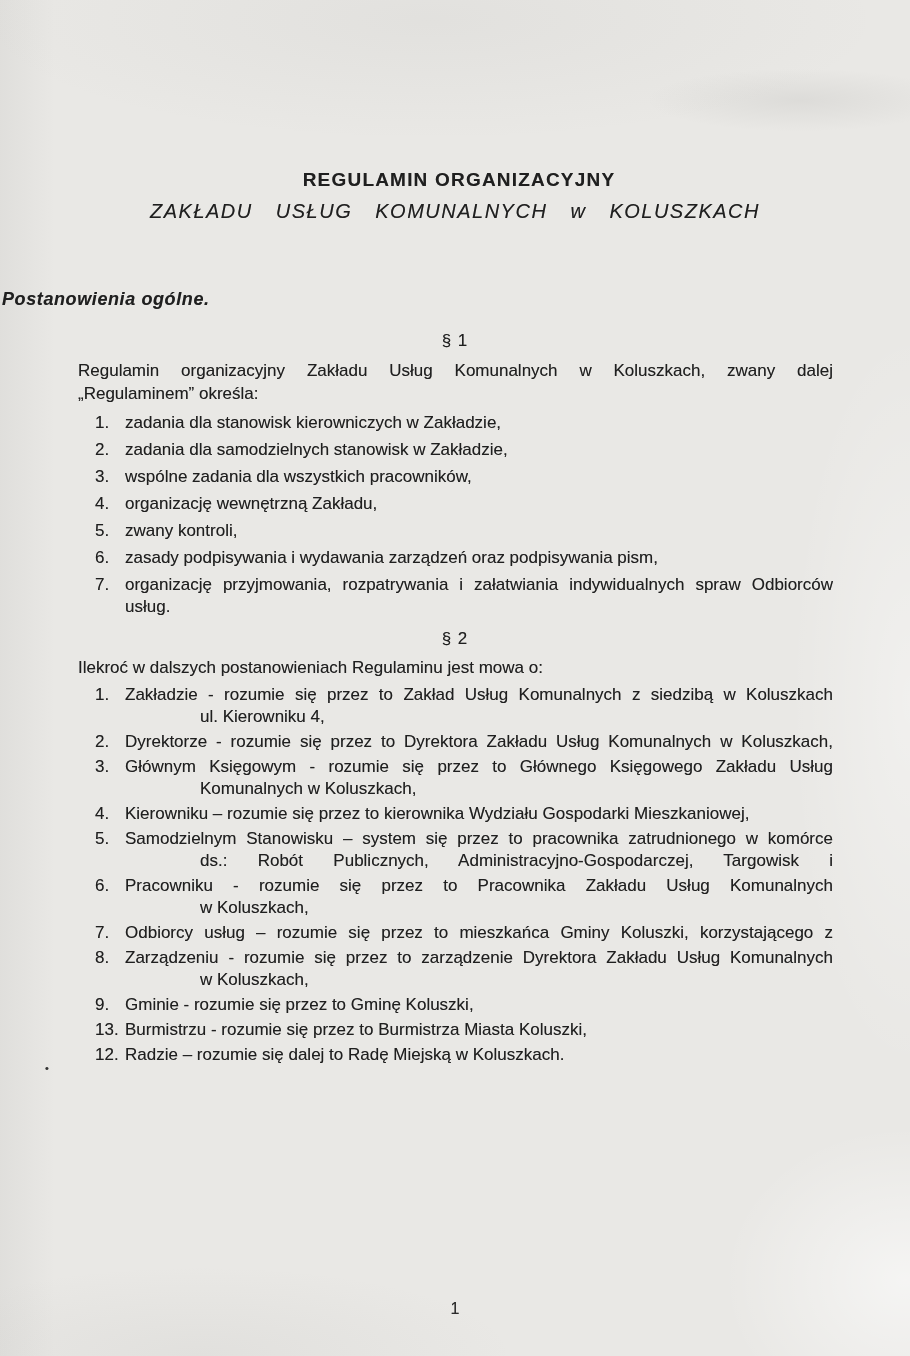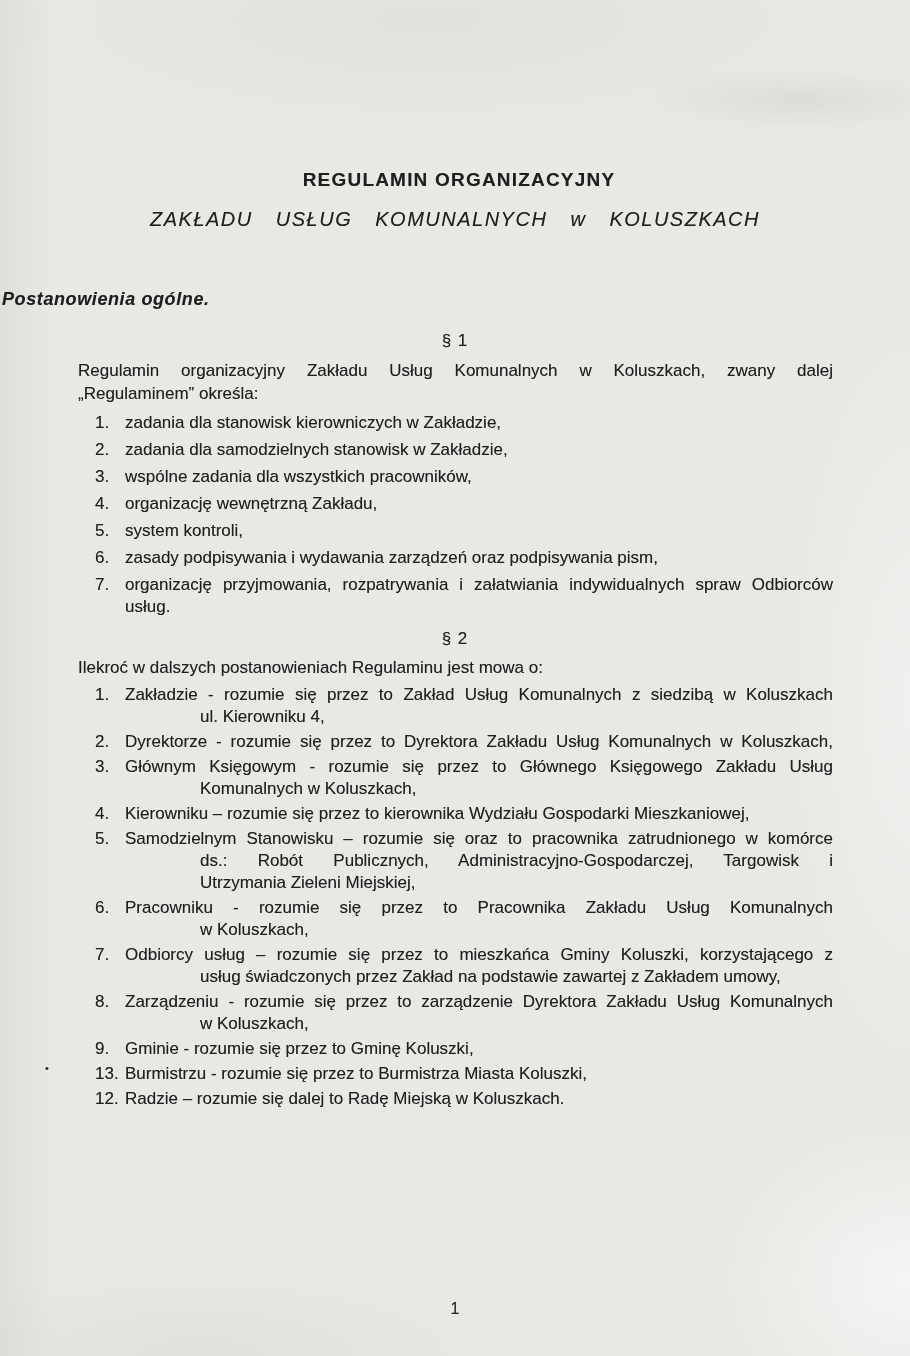--- a/index.html
+++ b/index.html
@@ -17,21 +17,21 @@
       linear-gradient(to right, rgba(140,140,138,0.10), rgba(140,140,138,0.0) 55px);
     overflow:hidden;
     font-family:"Liberation Sans","DejaVu Sans",sans-serif;
     color:#1f1f1f;
     -webkit-font-smoothing:antialiased;
   }
   .page *{text-shadow:0 0 0.5px rgba(30,30,30,0.45);}
   .abs{position:absolute;}
   .doc-title{top:169px;left:4px;width:100%;text-align:center;
     font-size:19px;font-weight:bold;letter-spacing:1.2px;}
-  .doc-subtitle{top:208px;left:0;width:100%;text-align:center;
+  .doc-subtitle{top:200px;left:0;width:100%;text-align:center;
     font-size:20px;font-style:italic;letter-spacing:1.5px;word-spacing:16px;}
   .doc-heading{top:289px;left:2px;width:100%;
     font-size:18px;font-weight:bold;font-style:italic;letter-spacing:0.6px;}
   .para-mark{left:0;width:100%;text-align:center;font-size:17px;letter-spacing:1px;}
   .m1{top:331px;} .m2{top:629px;}
   .intro{left:78px;width:755px;font-size:17px;}
   .intro .ln{line-height:23px;}
   .i1{top:359px;} .i2{top:656px;}
   .list{left:95px;width:738px;font-size:17px;}
   .l1{top:412px;} .l2{top:684px;}
@@ -83,21 +83,21 @@
     </div>
     <div class="item">
       <span class="no">4.</span>
       <div class="txt">
           <div class="ln">organizację wewnętrzną Zakładu,</div>
         </div>
     </div>
     <div class="item">
       <span class="no">5.</span>
       <div class="txt">
-          <div class="ln">system kontroli,</div>
+          <div class="ln">zwany kontroli,</div>
         </div>
     </div>
     <div class="item">
       <span class="no">6.</span>
       <div class="txt">
           <div class="ln">zasady podpisywania i wydawania zarządzeń oraz podpisywania pism,</div>
         </div>
     </div>
     <div class="item">
       <span class="no">7.</span>
@@ -137,37 +137,35 @@
     </div>
     <div class="item">
       <span class="no">4.</span>
       <div class="txt">
           <div class="ln">Kierowniku – rozumie się przez to kierownika Wydziału Gospodarki Mieszkaniowej,</div>
         </div>
     </div>
     <div class="item">
       <span class="no">5.</span>
       <div class="txt">
-        <div class="ln j">Samodzielnym Stanowisku – rozumie się oraz to pracownika zatrudnionego w komórce</div>
+        <div class="ln j">Samodzielnym Stanowisku – system się przez to pracownika zatrudnionego w komórce</div>
         <div class="ln j ind">ds.: Robót Publicznych, Administracyjno-Gospodarczej, Targowisk i</div>
-        <div class="ln ind">Utrzymania Zieleni Miejskiej,</div>
       </div>
     </div>
     <div class="item">
       <span class="no">6.</span>
       <div class="txt">
         <div class="ln j">Pracowniku - rozumie się przez to Pracownika Zakładu Usług Komunalnych</div>
         <div class="ln ind">w Koluszkach,</div>
       </div>
     </div>
     <div class="item">
       <span class="no">7.</span>
       <div class="txt">
         <div class="ln j">Odbiorcy usług – rozumie się przez to mieszkańca Gminy Koluszki, korzystającego z</div>
-        <div class="ln ind">usług świadczonych przez Zakład na podstawie zawartej z Zakładem umowy,</div>
       </div>
     </div>
     <div class="item">
       <span class="no">8.</span>
       <div class="txt">
         <div class="ln j">Zarządzeniu - rozumie się przez to zarządzenie Dyrektora Zakładu Usług Komunalnych</div>
         <div class="ln ind">w Koluszkach,</div>
       </div>
     </div>
     <div class="item">

